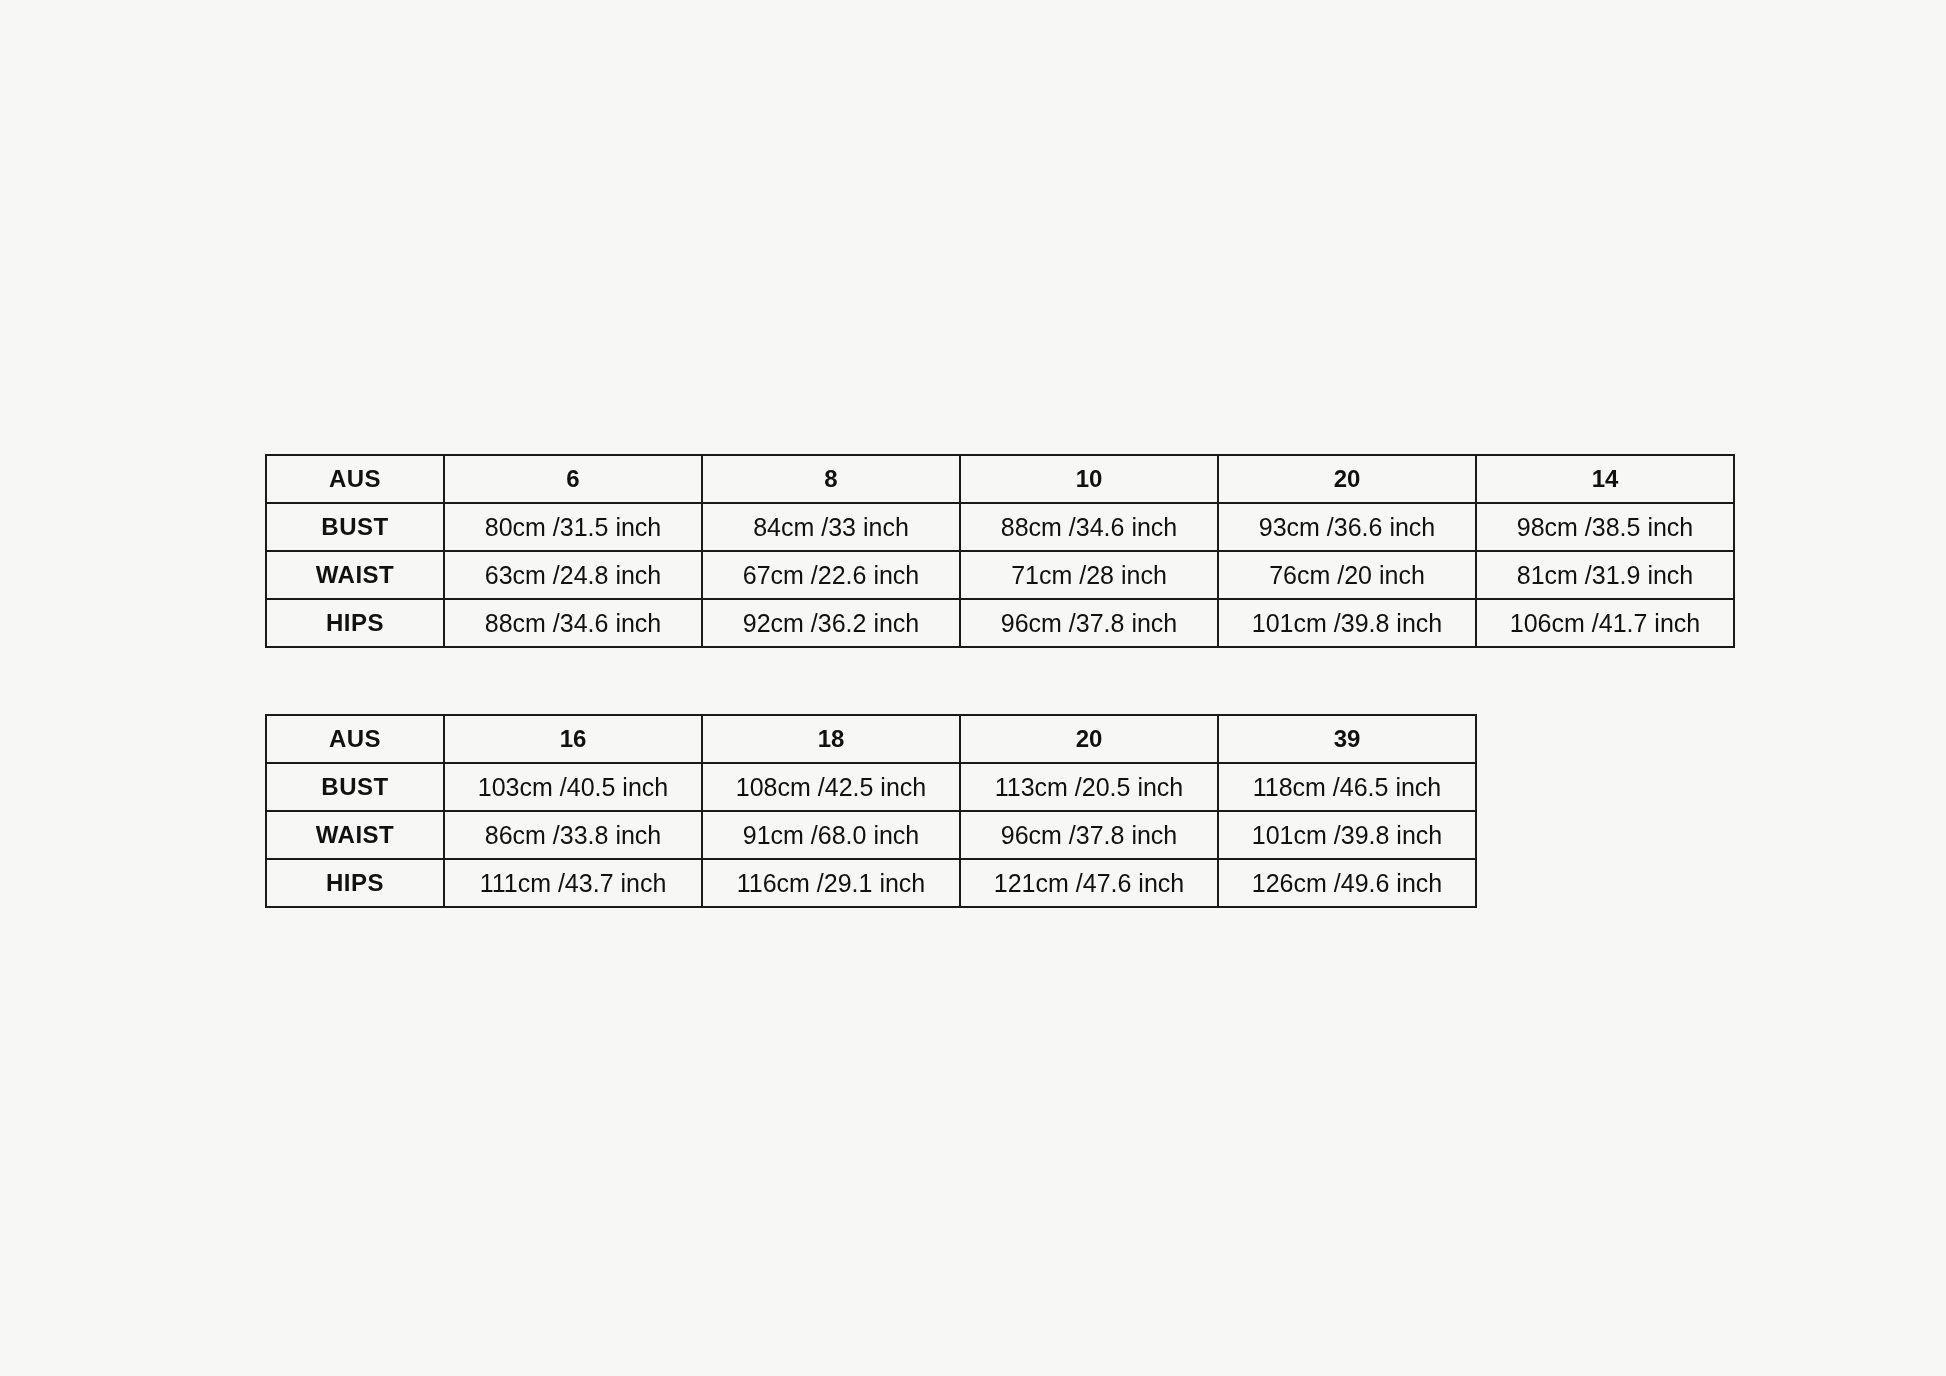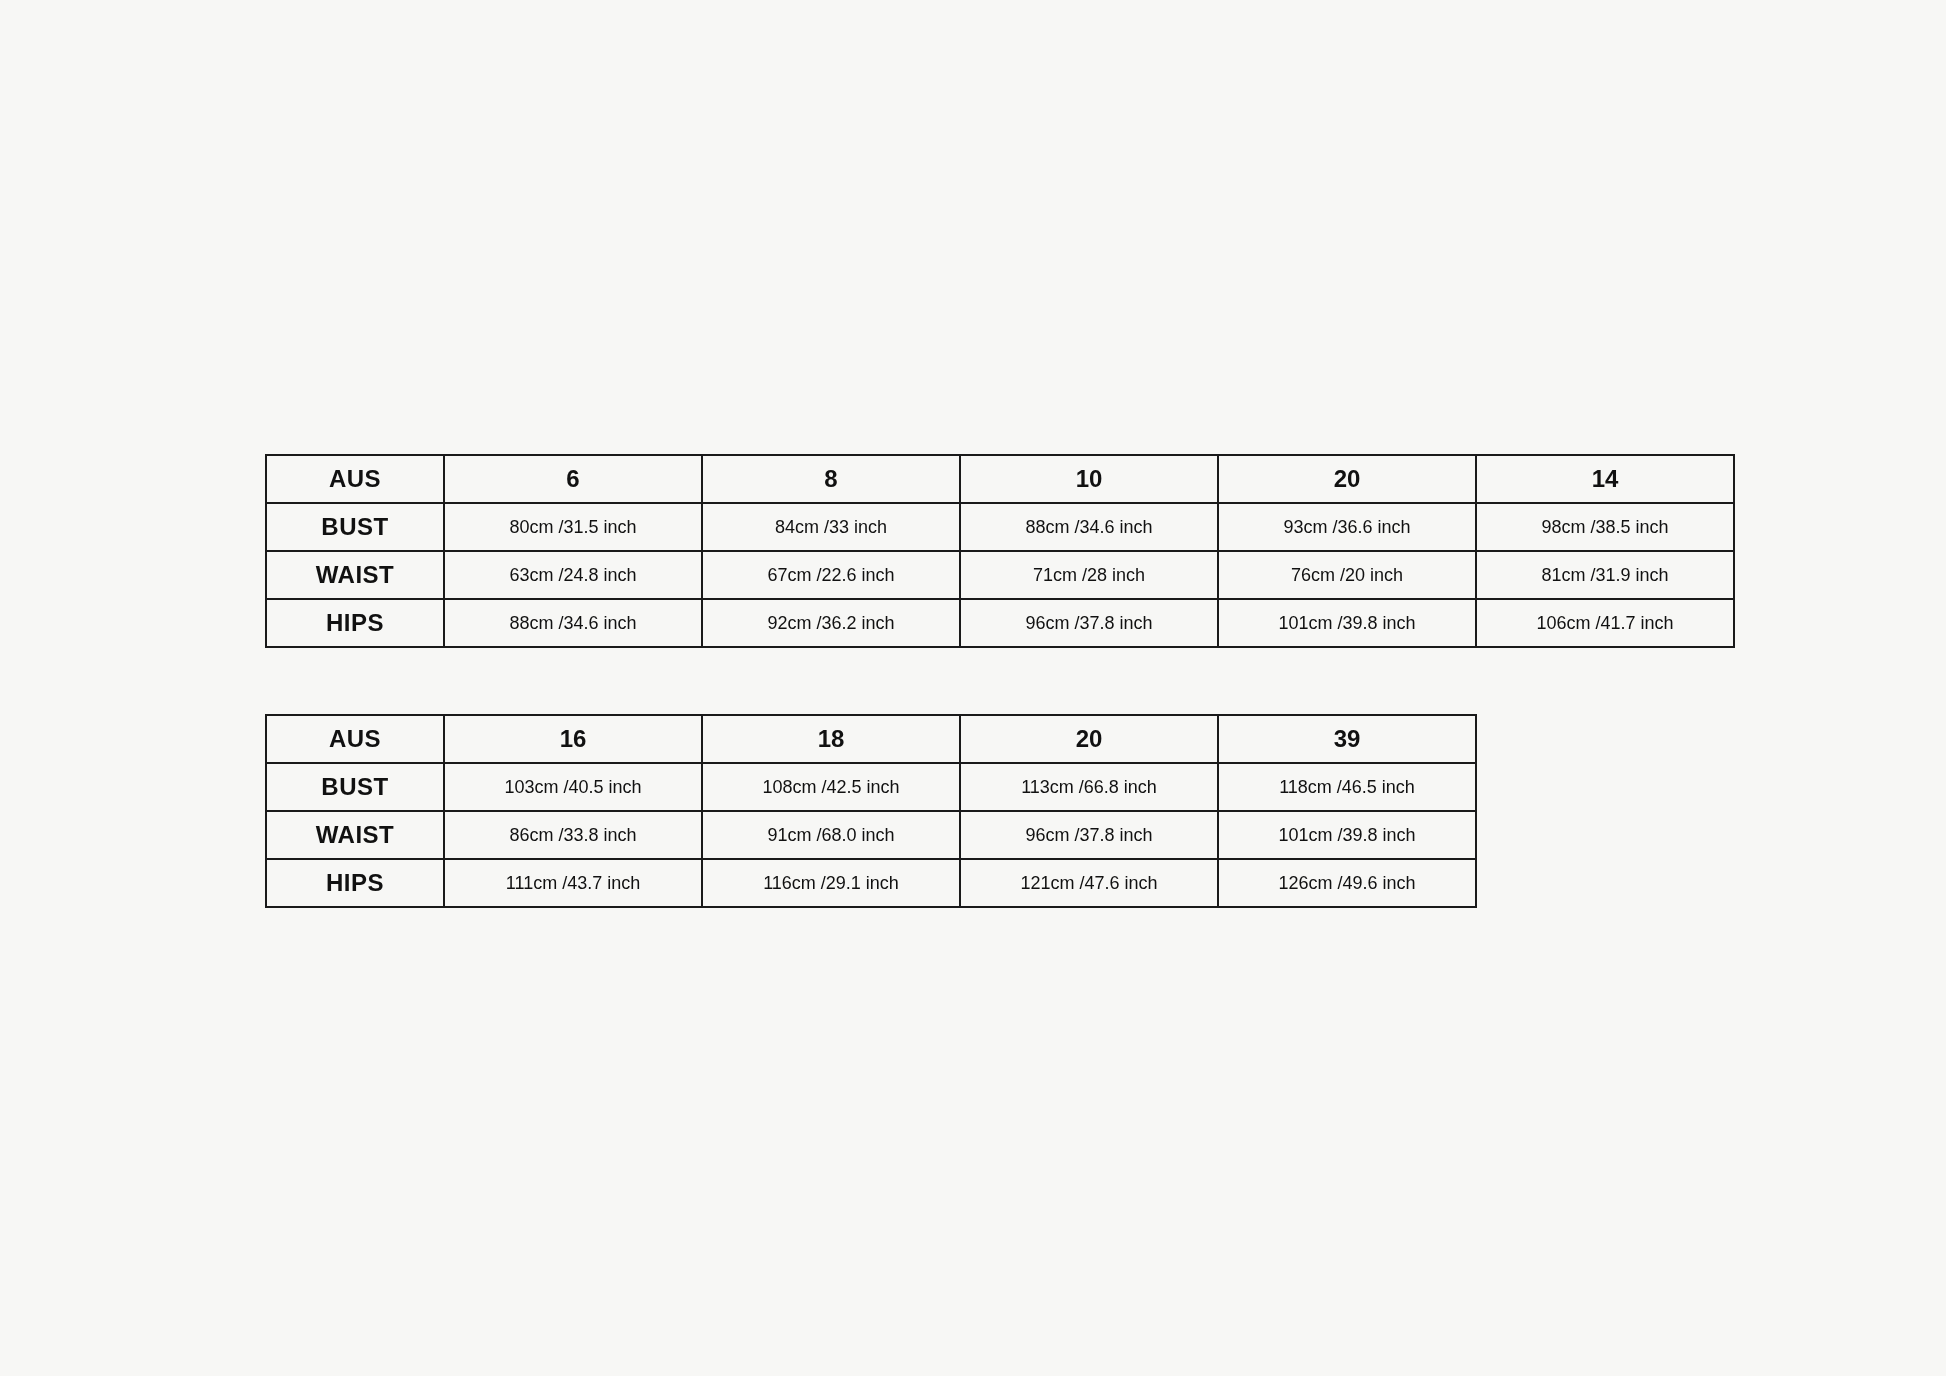--- a/index.html
+++ b/index.html
@@ -28,21 +28,21 @@
     position: absolute;
     border-collapse: collapse;
     table-layout: fixed;
     background: #f7f7f5;
   }
 
   .size-table td {
     border: 2px solid #1a1a1a;
     text-align: center;
     vertical-align: middle;
-    font-size: 18px;
+    font-size: 25px;
     color: #111111;
     padding: 0;
     height: 46px;
     line-height: 46px;
     white-space: nowrap;
   }
 
   .size-table td.rowhead {
     font-weight: bold;
     font-size: 24px;
@@ -133,21 +133,21 @@
         <td class="rowhead">AUS</td>
         <td class="colhead">16</td>
         <td class="colhead">18</td>
         <td class="colhead">20</td>
         <td class="colhead">39</td>
       </tr>
       <tr>
         <td class="rowhead">BUST</td>
         <td>103cm /40.5 inch</td>
         <td>108cm /42.5 inch</td>
-        <td>113cm /66.8 inch</td>
+        <td>113cm /20.5 inch</td>
         <td>118cm /46.5 inch</td>
       </tr>
       <tr>
         <td class="rowhead">WAIST</td>
         <td>86cm /33.8 inch</td>
         <td>91cm /68.0 inch</td>
         <td>96cm /37.8 inch</td>
         <td>101cm /39.8 inch</td>
       </tr>
       <tr>

